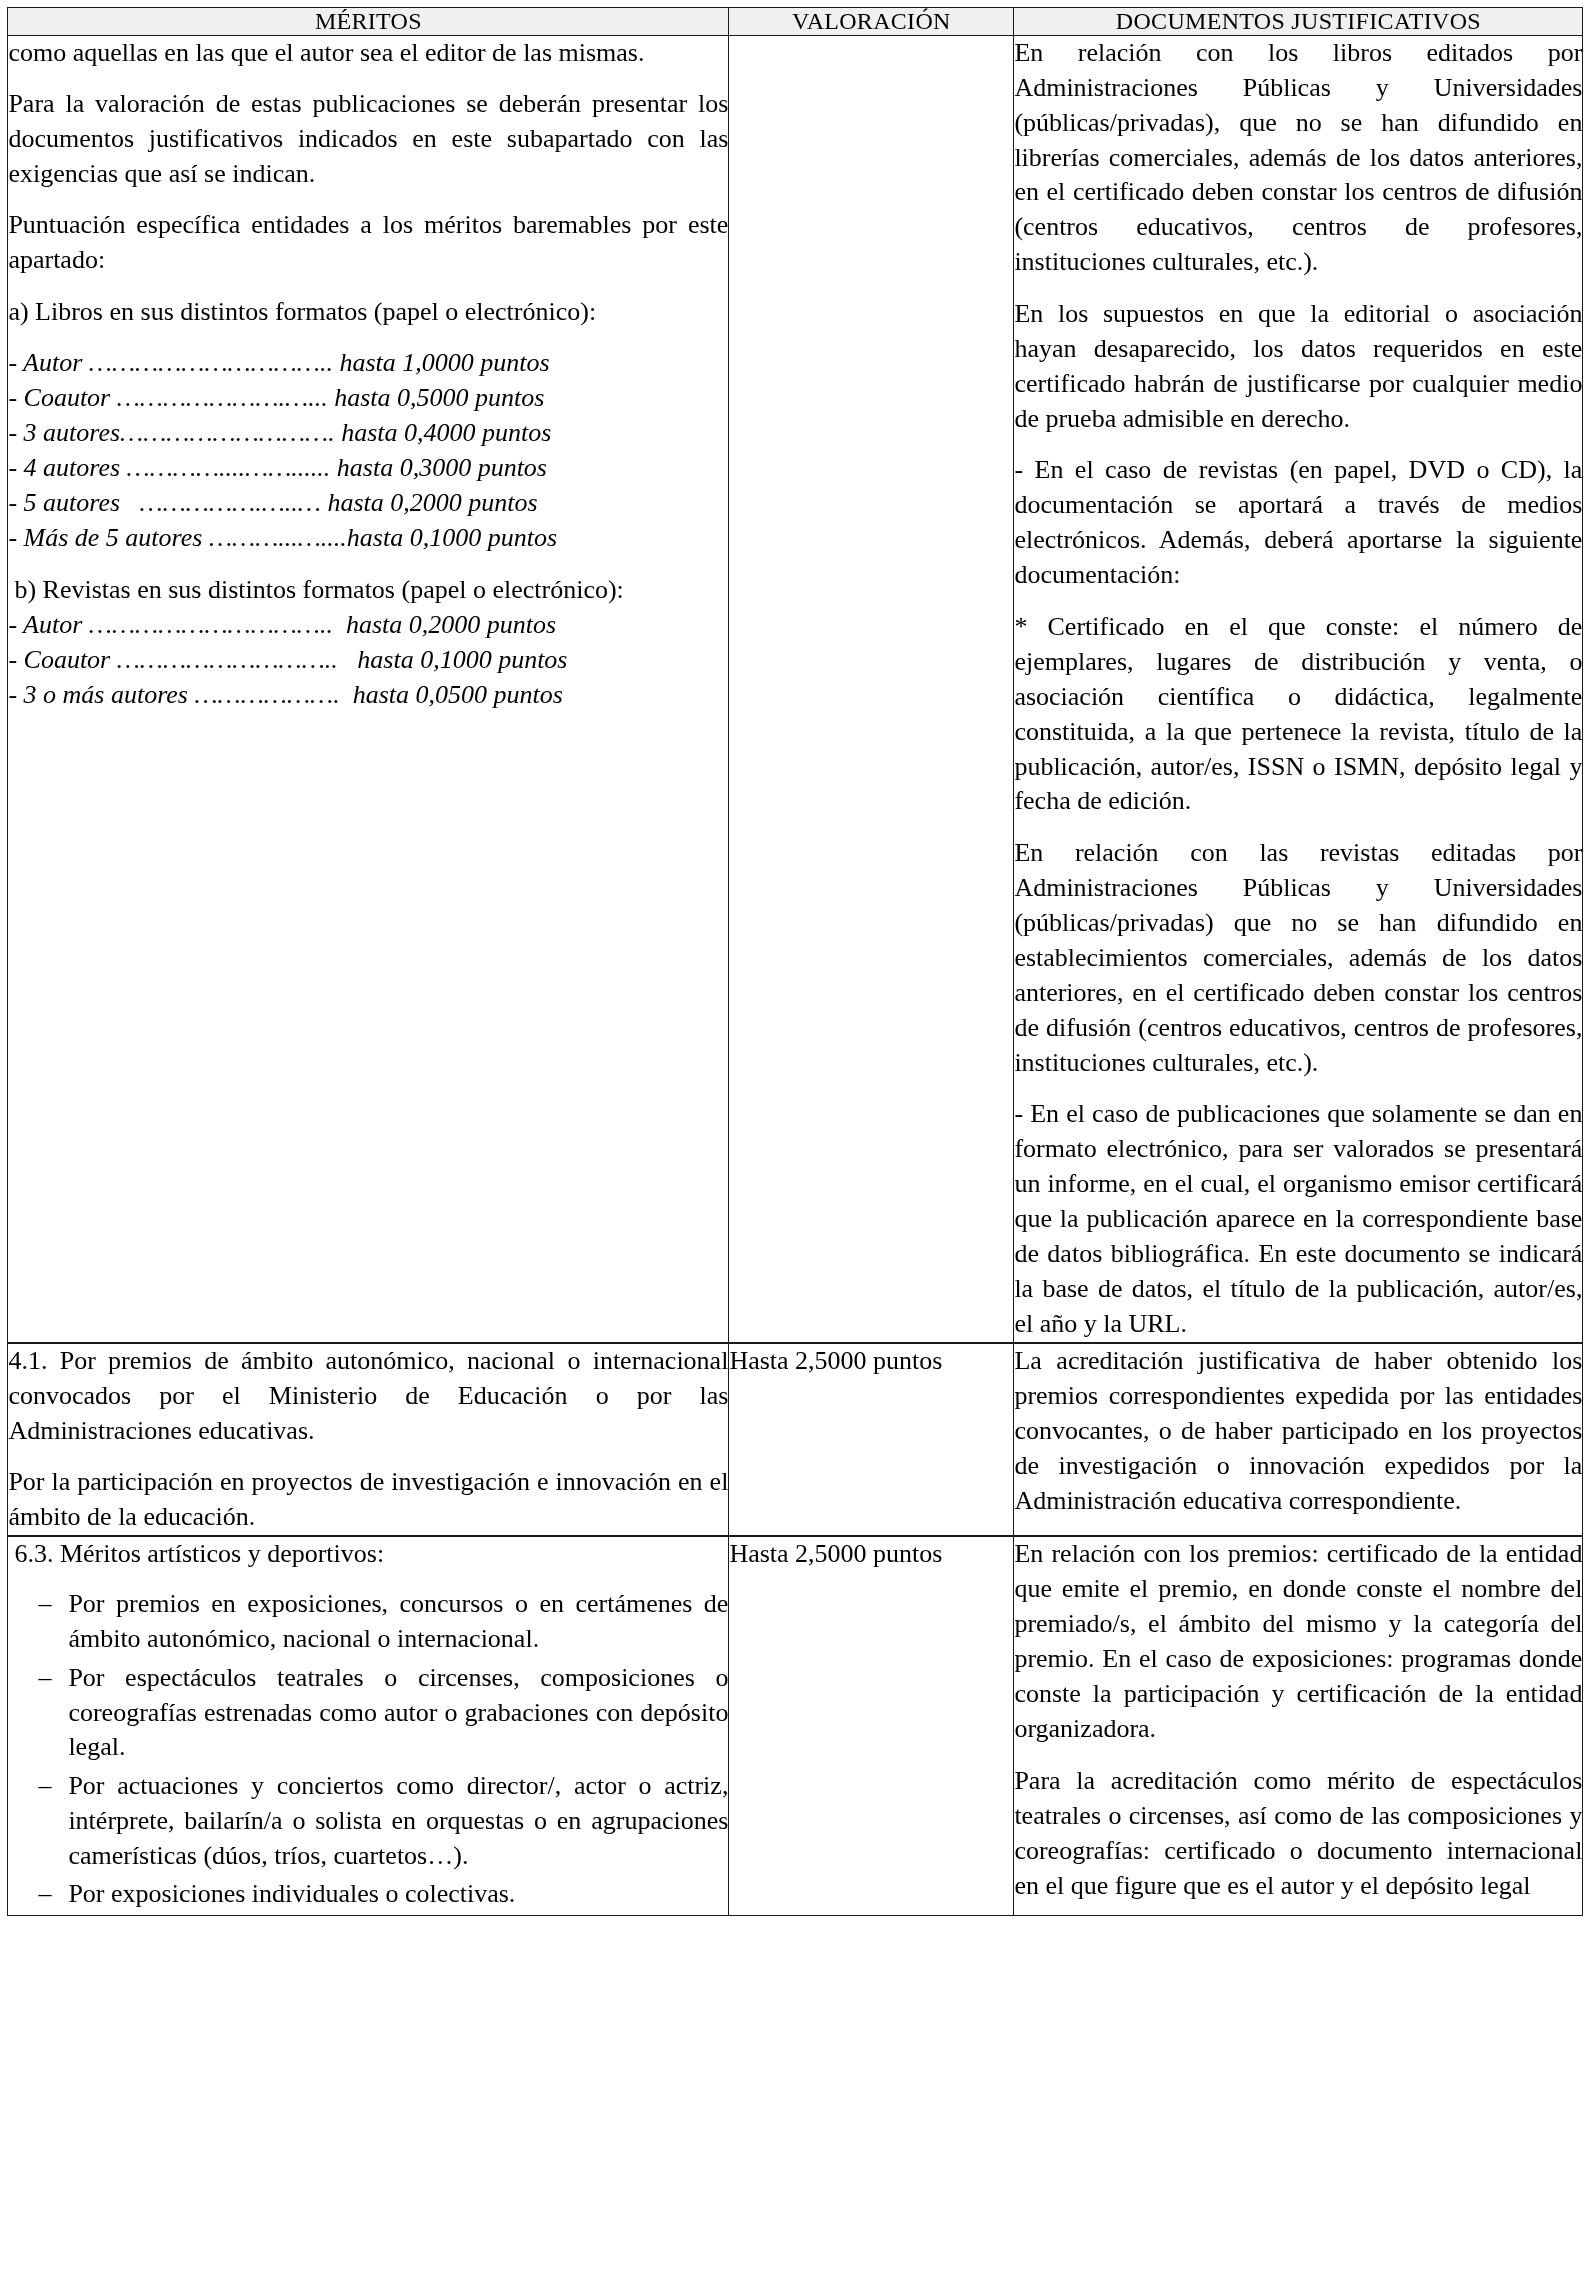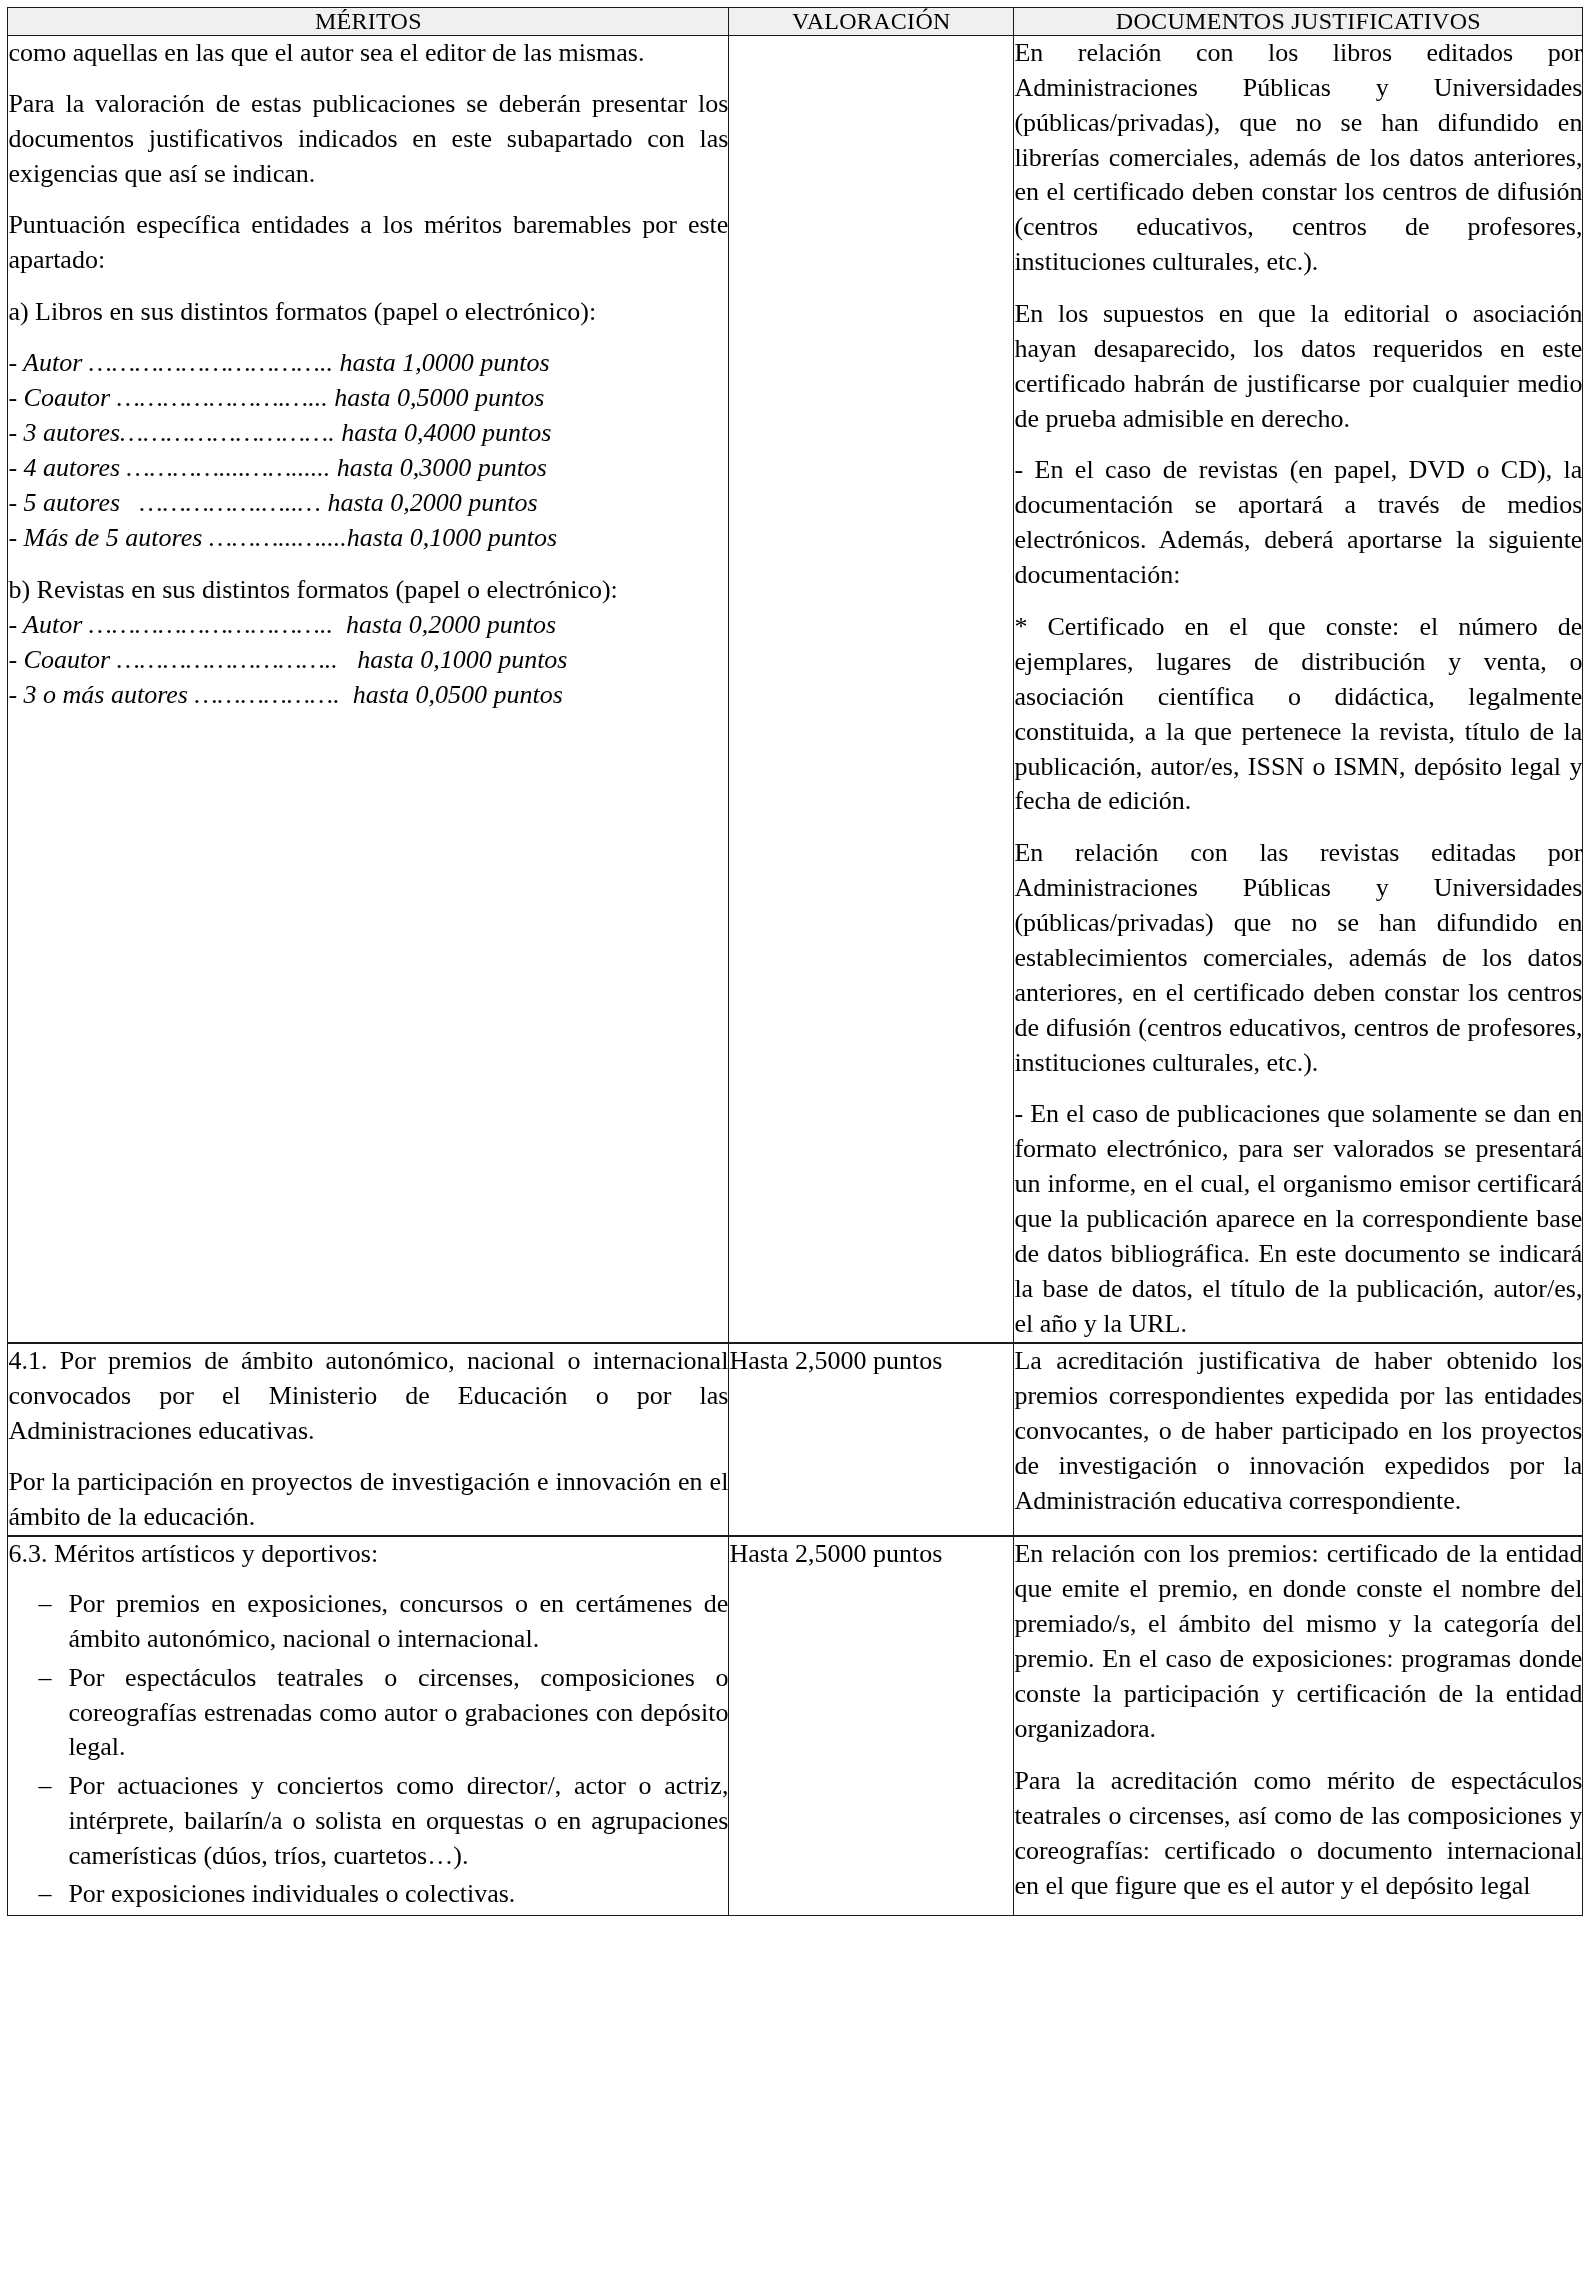--- a/index.html
+++ b/index.html
@@ -55,21 +55,21 @@
   .cell-valor   { padding-left: 21.5px; padding-right: 10px; }
   .cell-docs    { padding-left: 18px; padding-right: 20px; }
 
   p.para {
     margin: 0 0 16.5px 0;
     text-align: justify;
     text-justify: inter-word;
     hyphens: none;
   }
   p.para:last-child { margin-bottom: 0; }
-  p.tight { margin-bottom: 0; }
+  p.tight { margin-bottom: 0; margin-left: 6px; }
 
   .scale-list {
     margin: 0 0 16.5px 0;
     padding: 0;
     list-style: none;
     font-style: italic;
   }
   .scale-list li {
     margin: 0;
     padding: 0;

